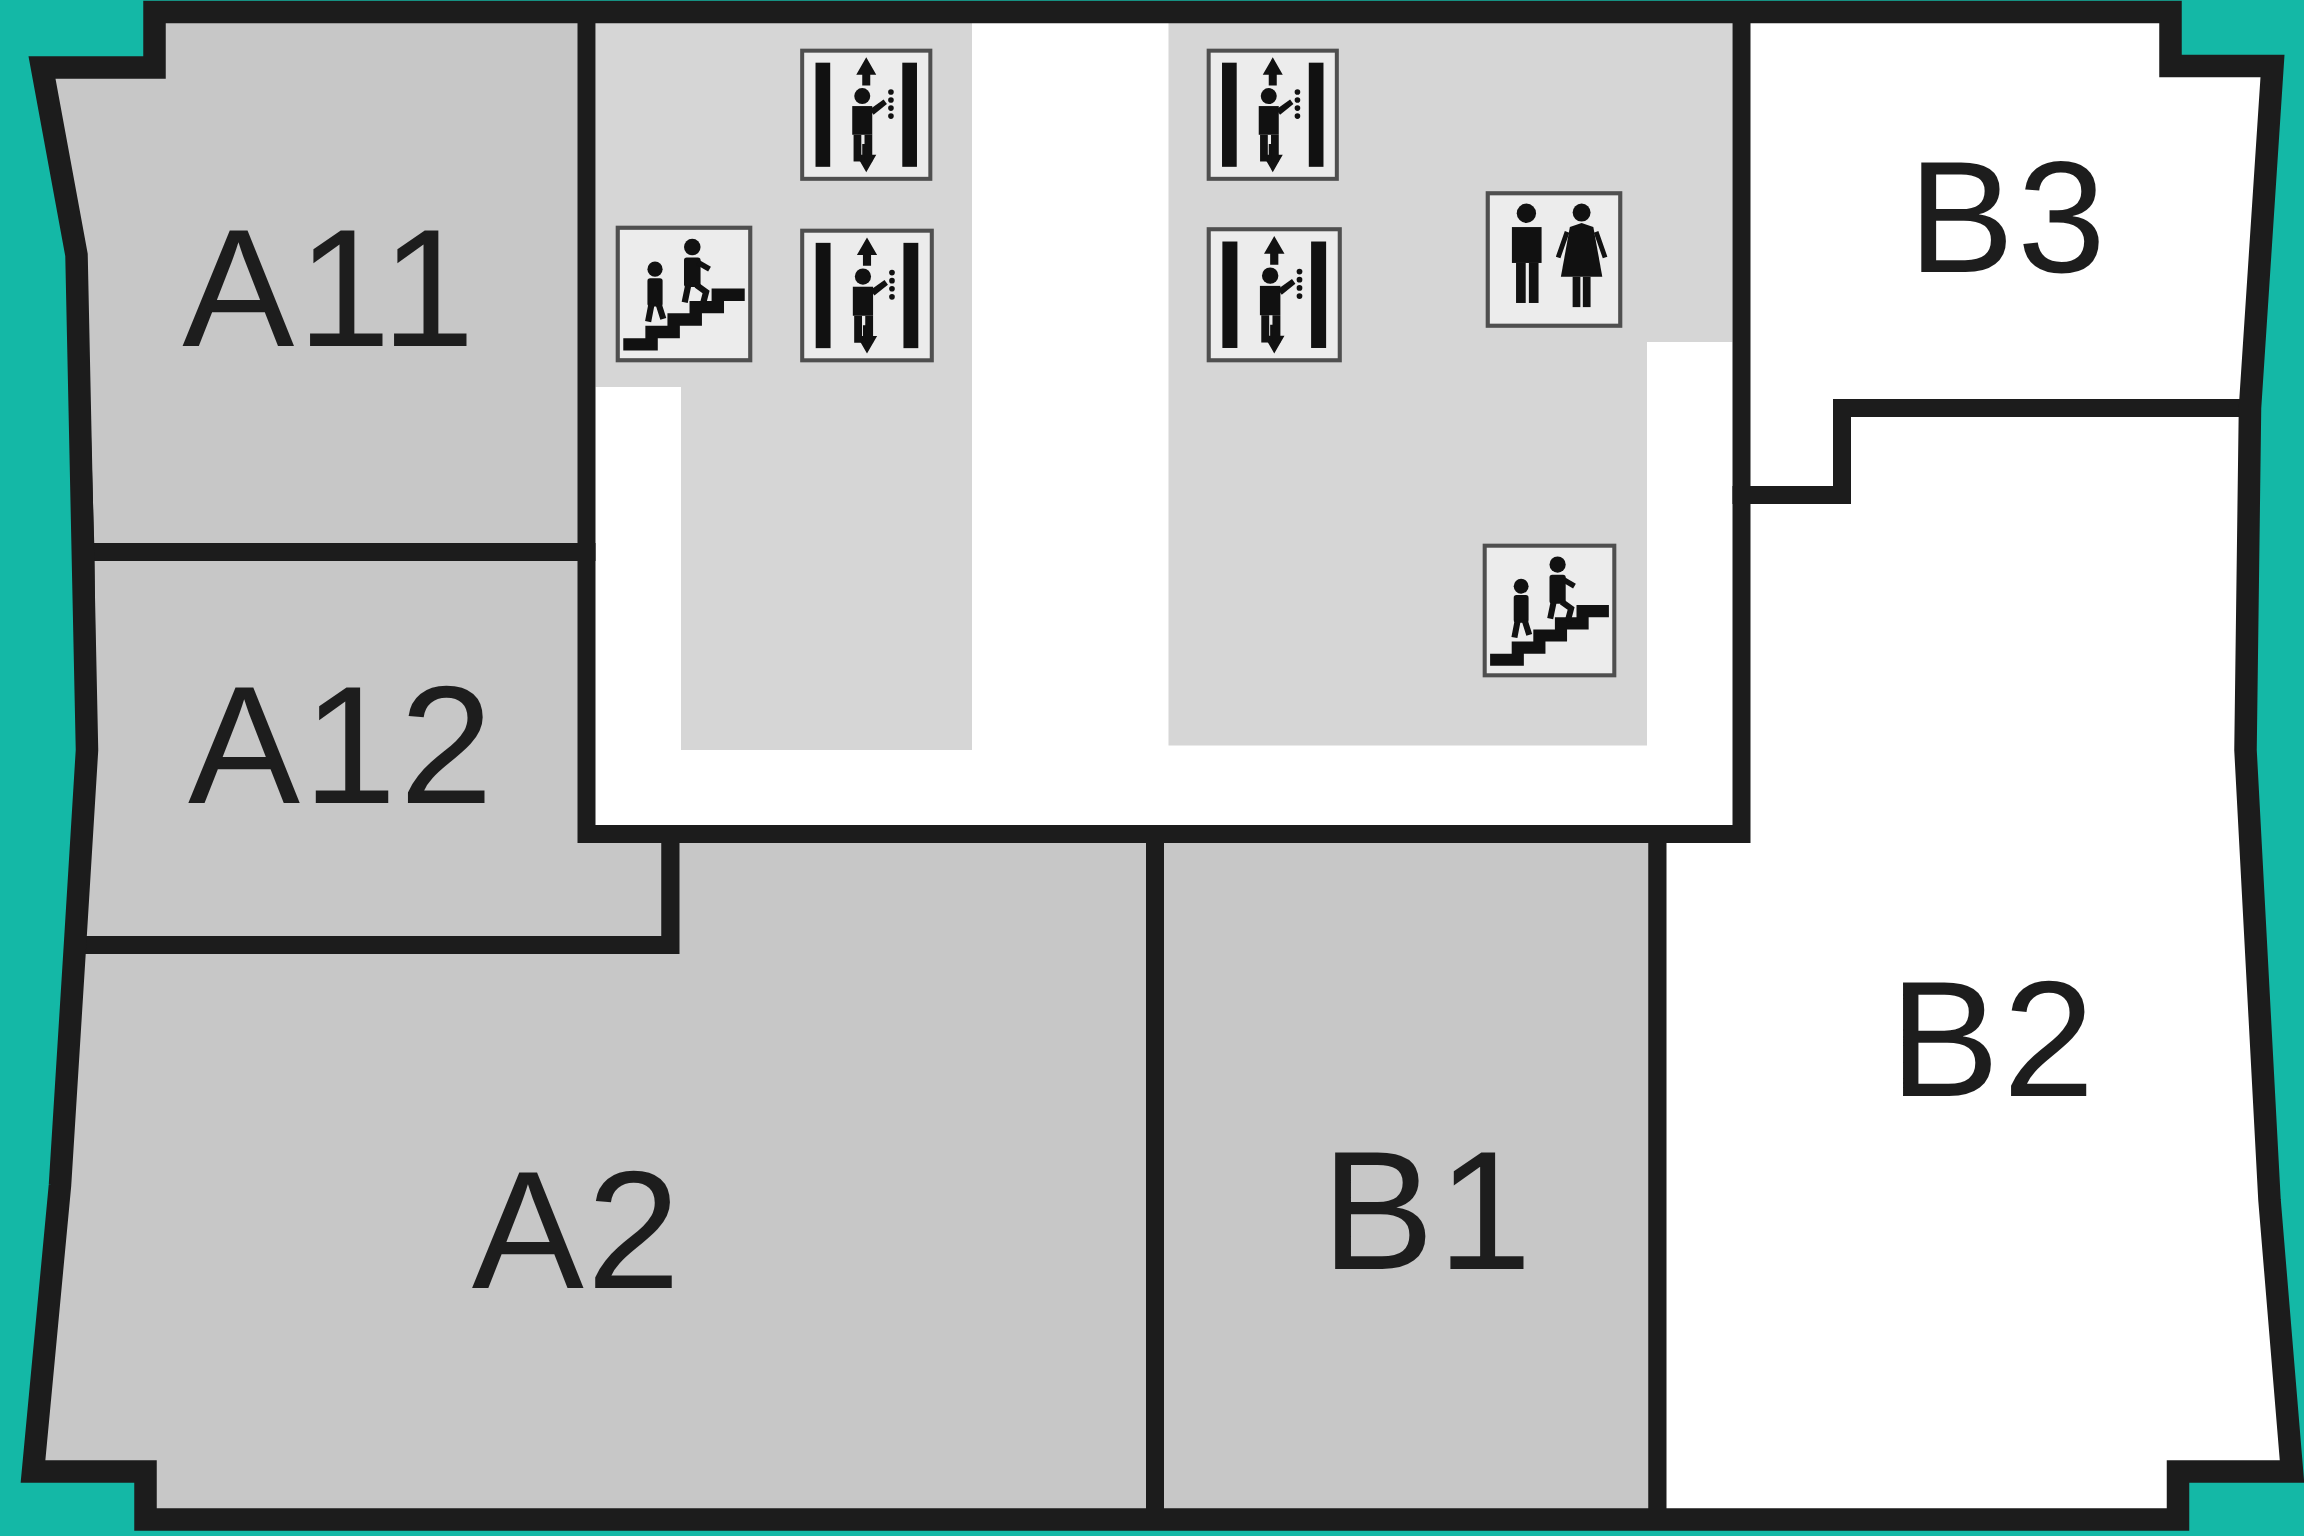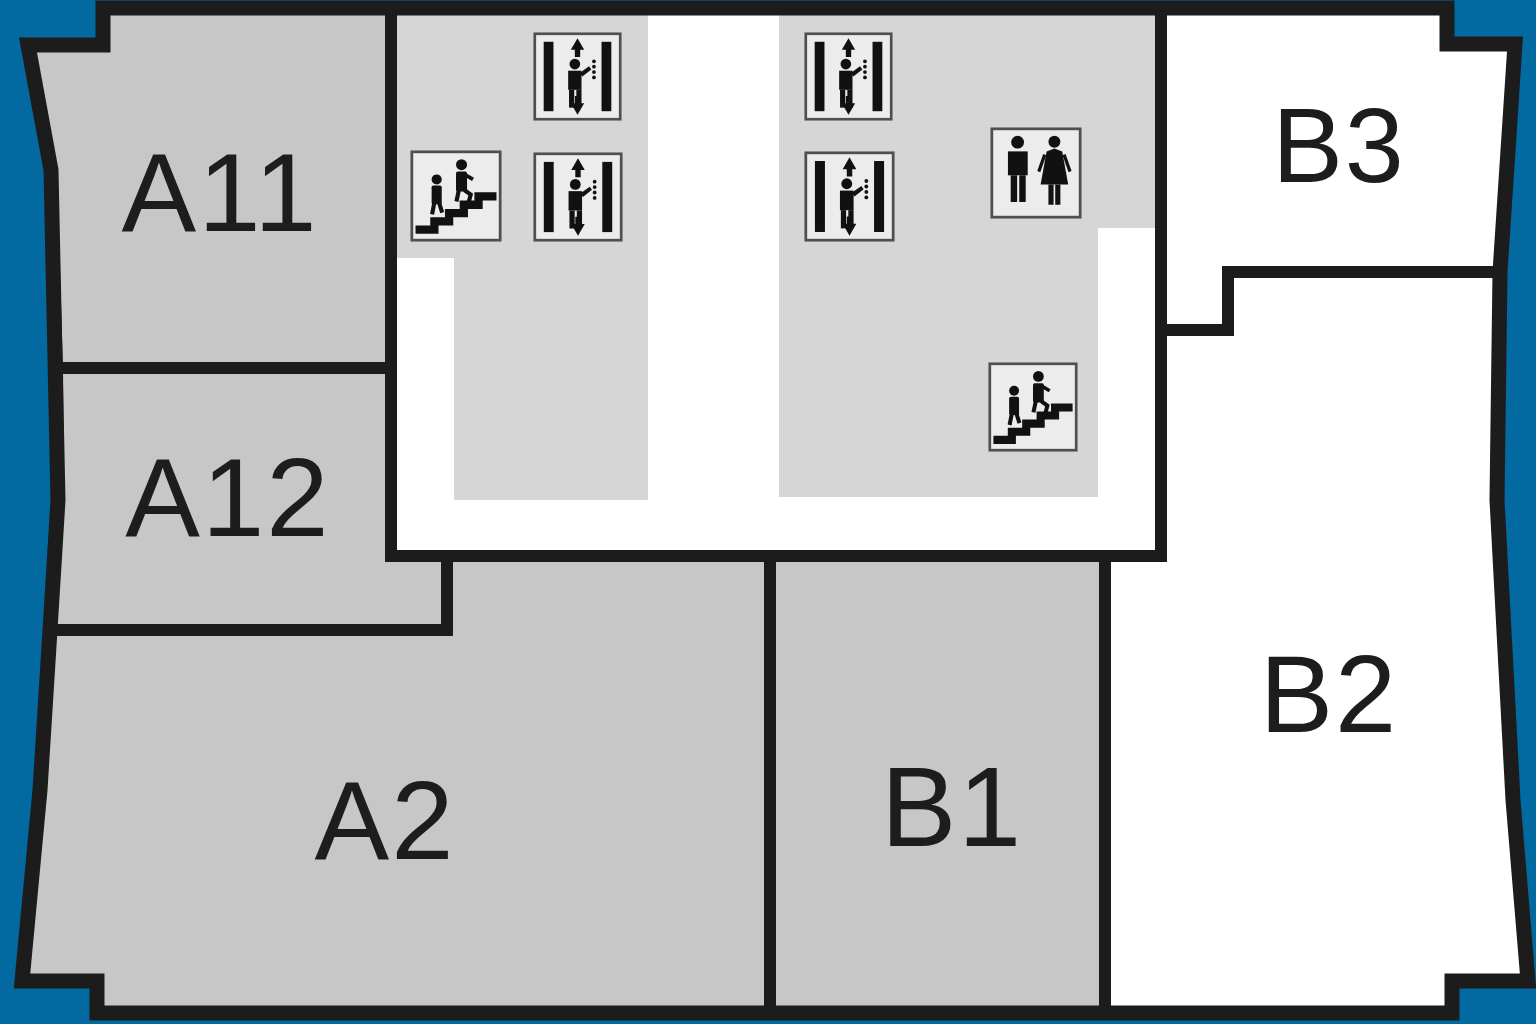--- a/index.html
+++ b/index.html
@@ -1,16 +1,16 @@
 <!DOCTYPE html>
 <html><head>
 <meta charset="utf-8">
 <style>
   html,body{margin:0;padding:0;background:#ffffff;}
-  .stage{width:1536px;height:1024px;position:relative;background:#0369a1;overflow:hidden;}
+  .stage{width:1536px;height:1024px;position:relative;background:#14b8a6;overflow:hidden;}
   svg{display:block;}
   text{font-family:"Liberation Sans","DejaVu Sans",sans-serif;fill:#1d1d1d;letter-spacing:2px;}
 </style>
 </head>
 <body>
 
 <div class="stage">
   <svg id="plan" width="1536" height="1024" viewBox="0 0 1536 1024" xmlns="http://www.w3.org/2000/svg">
       <polygon points="103,8 1447,8 1447,44 1515,44 1500,272 1497,500 1513,800 1528,981 1452,981 1452,1013 97,1013 97,981 22,981 40,790 50,630 58,500 51,170 28,45 103,45" fill="#ffffff" stroke="none"></polygon>
       <polygon points="397,8 648,8 648,500 454,500 454,258 397,258" fill="#d6d6d6" stroke="none"></polygon>

